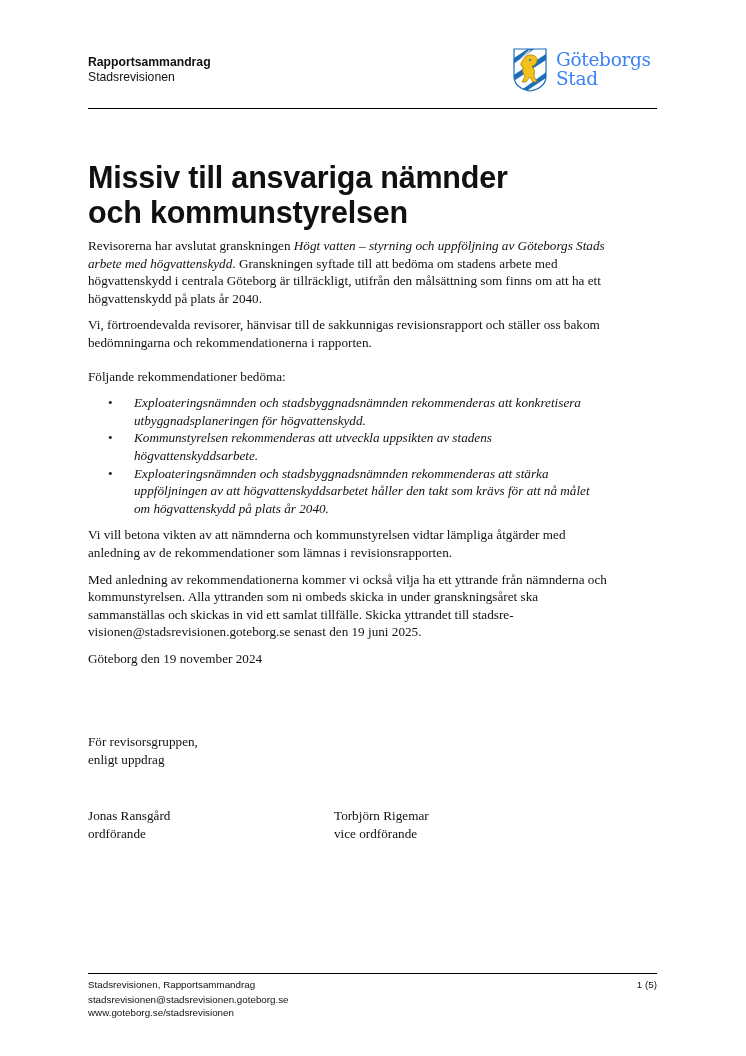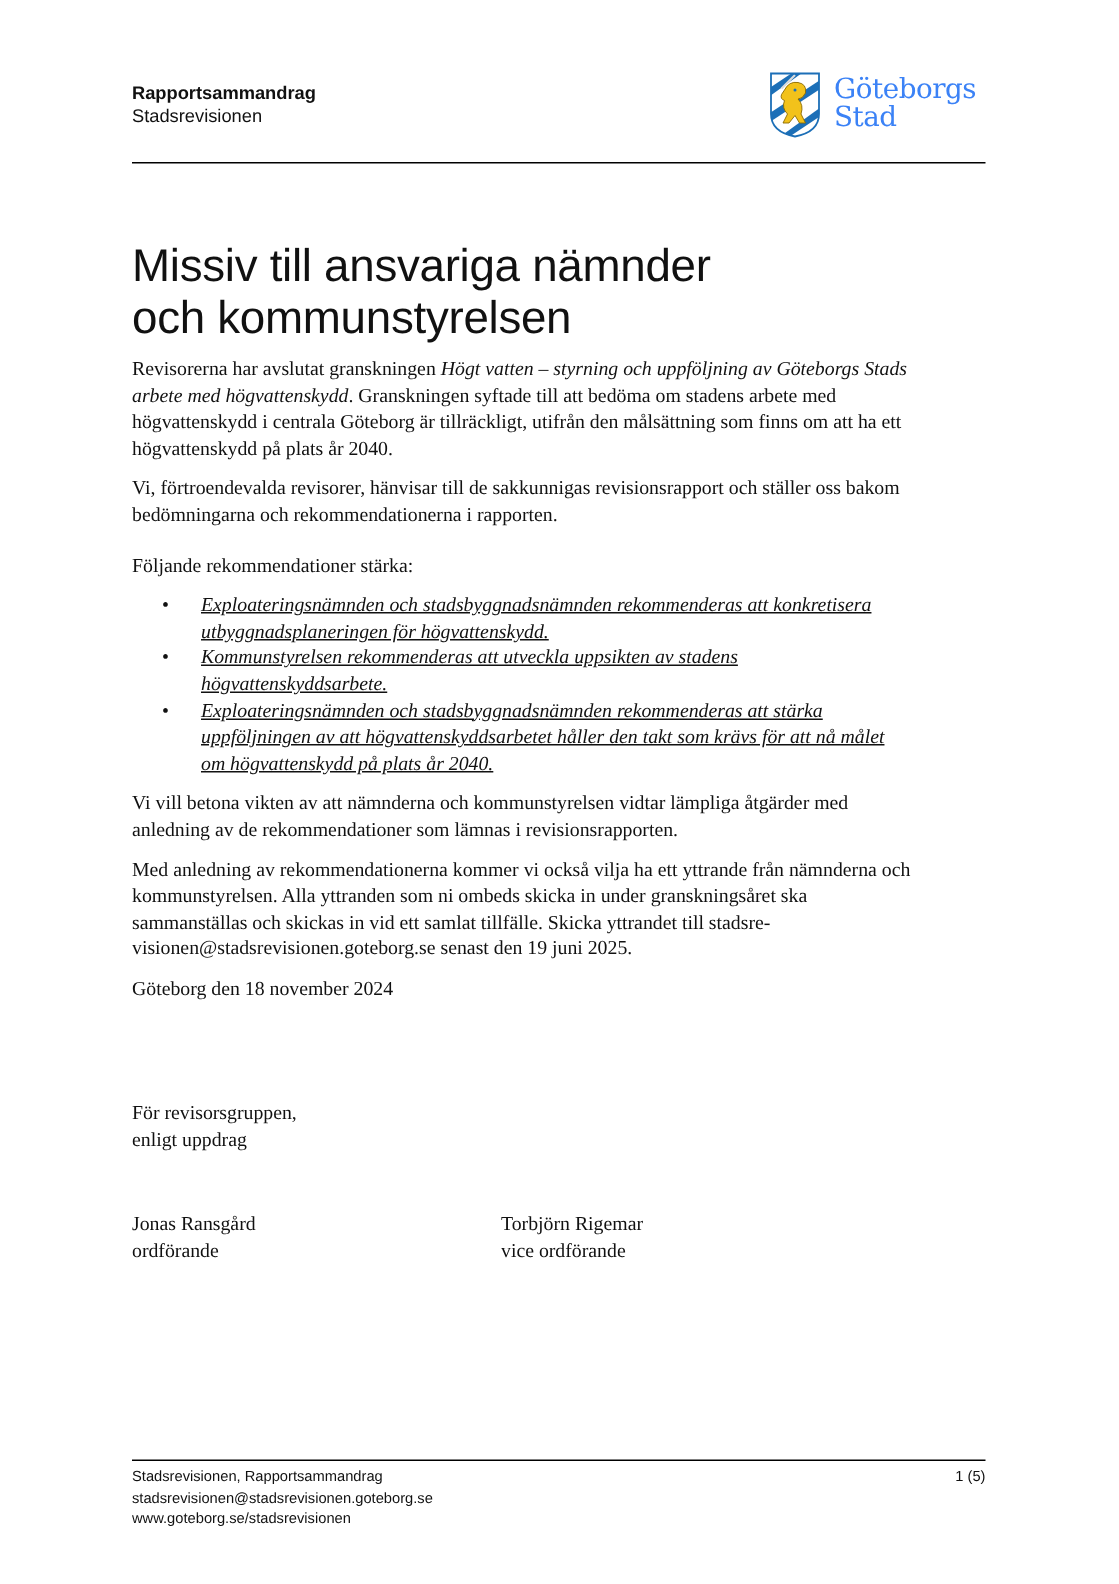--- a/index.html
+++ b/index.html
@@ -4,26 +4,26 @@
   <style>
     html, body { margin: 0; padding: 0; background: #ffffff; }
     body { width: 746px; height: 1056px; position: relative; overflow: hidden; color: #111; }
     .page { position: absolute; left: 0; top: 0; width: 746px; height: 948px; }
     .hdr-left { position: absolute; left: 88px; top: 55px; font-family: "Liberation Sans", sans-serif; font-size: 12.2px; line-height: 15px; }
     .hdr-left .bold { font-weight: bold; }
     .logo { position: absolute; left: 512px; top: 44px; width: 148px; height: 50px; display: flex; align-items: center; }
     .logo svg { width: 36px; height: 46px; flex: none; }
     .logo-text { margin-left: 8px; font-family: "DejaVu Serif", serif; font-size: 18.5px; line-height: 19px; color: #3b82f6; letter-spacing: -0.3px; }
     .hdr-rule { position: absolute; left: 88px; top: 108px; width: 569px; height: 1px; background: #000; }
-    h1 { position: absolute; left: 88px; top: 160px; margin: 0; font-family: "Liberation Sans", sans-serif; font-weight: normal; font-size: 30.5px; line-height: 35px; letter-spacing: -0.2px; color: #111; }
+    h1 { position: absolute; left: 88px; top: 160px; margin: 0; font-family: "Liberation Sans", sans-serif; font-weight: bold; font-size: 30.5px; line-height: 35px; letter-spacing: -0.2px; color: #111; }
     .body { position: absolute; left: 88px; top: 237px; width: 520px; font-family: "Liberation Serif", serif; font-size: 13.2px; line-height: 17.6px; color: #111; }
     .body p { margin: 0 0 9px 0; }
     .body p.gap { margin-top: 16px; }
     ul.recs { margin: 9px 0 9px 0; padding: 0 0 0 46px; list-style: none; }
-    ul.recs li { position: relative; font-style: italic; margin: 0; text-decoration: underline; }
+    ul.recs li { position: relative; font-style: italic; margin: 0; }
     ul.recs li::before { content: "•"; position: absolute; left: -26px; font-style: normal; }
     .closing { position: absolute; left: 88px; font-family: "Liberation Serif", serif; font-size: 13.2px; line-height: 17.6px; color: #111; }
     .foot-rule { position: absolute; left: 88px; top: 973px; width: 569px; height: 1px; background: #000; }
     .foot { position: absolute; left: 88px; top: 979px; width: 569px; font-family: "Liberation Sans", sans-serif; font-size: 9.8px; line-height: 12.4px; color: #111; }
     .foot .row1 { display: flex; justify-content: space-between; margin-bottom: 3px; }
   </style>
 </head>
 <body>
 
 <div class="page">
@@ -62,29 +62,29 @@
   <div class="hdr-rule"></div>
 
   <h1>
     <div>Missiv till ansvariga nämnder</div>
     <div>och kommunstyrelsen</div>
   </h1>
 
   <div class="body">
     <p><span>Revisorerna har avslutat granskningen </span><em>Högt vatten – styrning och uppföljning av Göte­borgs Stads arbete med högvattenskydd</em><span>. Granskningen syftade till att bedöma om stadens arbete med högvattenskydd i centrala Göteborg är tillräckligt, utifrån den målsättning som finns om att ha ett högvattenskydd på plats år 2040.</span></p>
     <p>Vi, förtroendevalda revisorer, hänvisar till de sakkunnigas revisionsrapport och ställer oss bakom bedömningarna och rekommendationerna i rapporten.</p>
-    <p class="gap">Följande rekommendationer stärka:</p>
+    <p class="gap">Följande rekommendationer bedöma:</p>
     <ul class="recs">
       <li>Exploateringsnämnden och stadsbyggnadsnämnden rekommenderas att konkretisera utbyggnadsplaneringen för högvattenskydd.</li>
       <li>Kommunstyrelsen rekommenderas att utveckla uppsikten av stadens högvattenskyddsarbete.</li>
       <li>Exploateringsnämnden och stadsbyggnadsnämnden rekommenderas att stärka uppföljningen av att högvattenskyddsarbetet håller den takt som krävs för att nå målet om högvattenskydd på plats år 2040.</li>
     </ul>
     <p>Vi vill betona vikten av att nämnderna och kommunstyrelsen vidtar lämpliga åtgärder med anledning av de rekommendationer som lämnas i revisionsrapporten.</p>
     <p>Med anledning av rekommendationerna kommer vi också vilja ha ett yttrande från nämn­derna och kommunstyrelsen. Alla yttranden som ni ombeds skicka in under gransknings­året ska sammanställas och skickas in vid ett samlat tillfälle. Skicka yttrandet till stadsre­visionen@stadsrevisionen.goteborg.se senast den 19 juni 2025.</p>
-    <p>Göteborg den 18 november 2024</p>
+    <p>Göteborg den 19 november 2024</p>
   </div>
 
   <div class="closing" style="top:733px;">
     <div>För revisorsgruppen,</div>
     <div>enligt uppdrag</div>
   </div>
 
   <div class="closing" style="top:807px;">
     <div>Jonas Ransgård</div>
     <div>ordförande</div>

